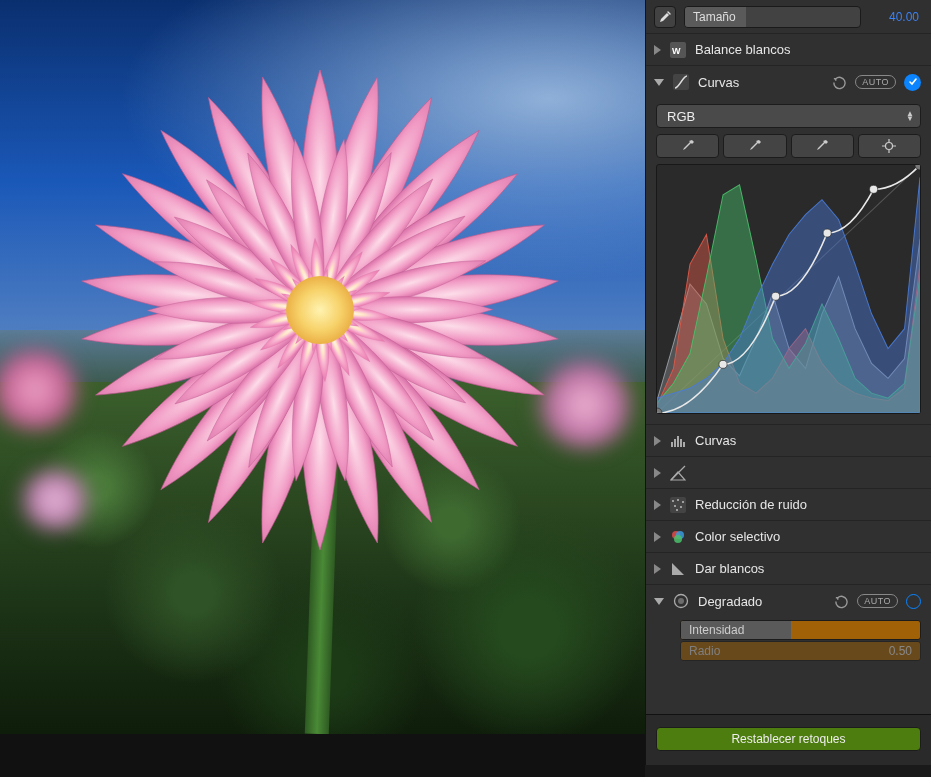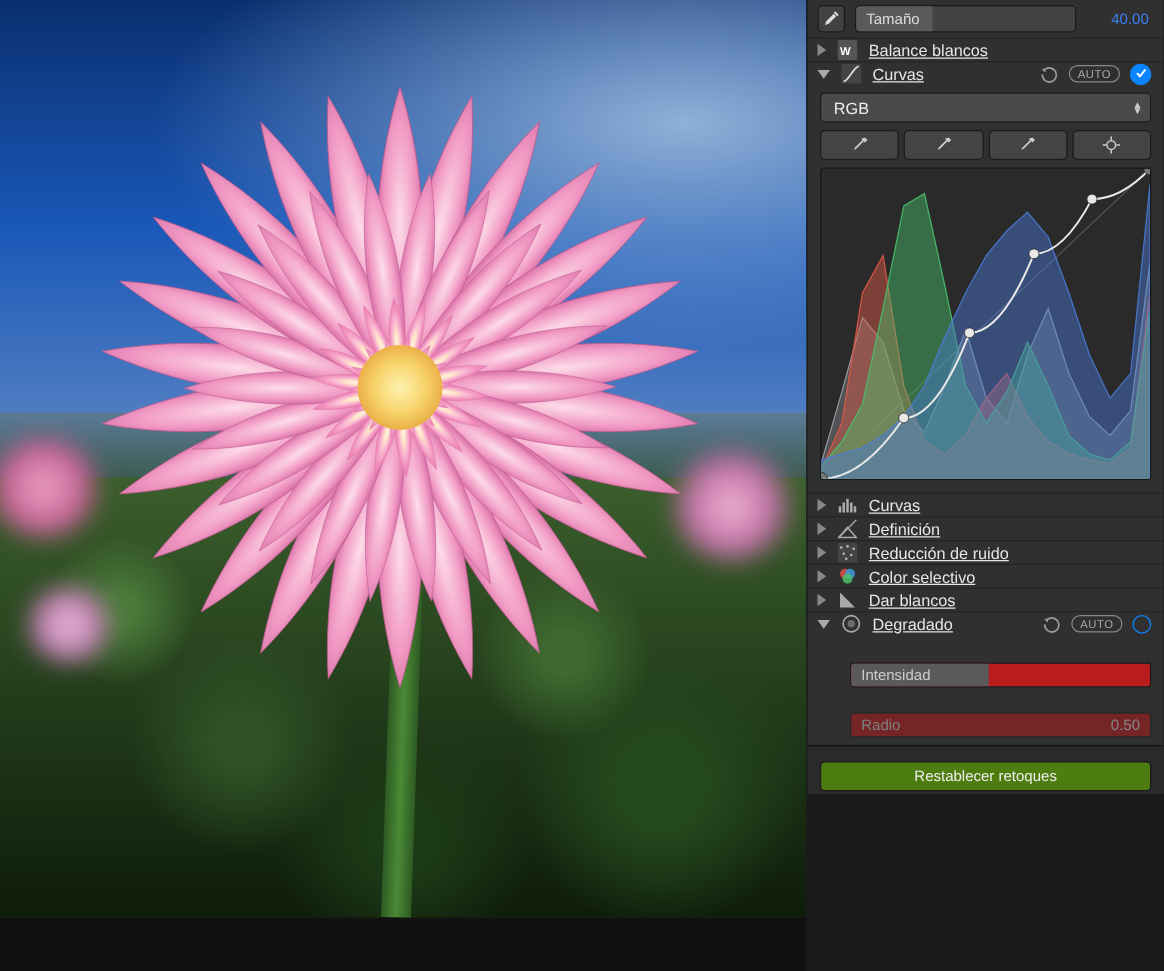--- a/index.html
+++ b/index.html
@@ -41,21 +41,21 @@
     position:absolute; left:310px; bottom:0; width:24px; height:300px;
     background: linear-gradient(90deg,#2e5a22,#4a8a36,#2e5a22);
     transform: rotate(2deg);
   }
   .flower {
     position:absolute; top:60px; left:70px; width:500px; height:500px;
   }
   .flower svg { width:100%; height:100%; }
   .blob { position:absolute; border-radius:50%; filter: blur(10px); }
   .sidebar {
-    flex: 1; height: 635px;
+    flex: 1; height: 765px;
     background: #303030;
     display: flex; flex-direction: column;
     overflow: hidden;
     border-left: 1px solid #121212;
   }
   .row {
     display:flex; align-items:center;
     height: 32px;
     padding: 0 10px 0 8px;
     border-bottom: 1px solid rgba(0,0,0,0.25);
@@ -71,21 +71,21 @@
   }
   .disclose.down {
     border-width:7px 5px 0 5px;
     border-color:#aaa transparent transparent transparent;
   }
   .adj-icon {
     width:18px;height:18px;
     display:flex;align-items:center;justify-content:center;
     flex-shrink:0;
   }
-  .adj-label { flex:1; color:#e6e6e6; font-size:13px;text-decoration:underline; }
+  .adj-label { flex:1; color:#e6e6e6; font-size:13px; }
   .tamano-row {
     display:flex; align-items:center; height:34px; gap:8px; padding:4px 10px 4px 8px;
     border-bottom: 1px solid rgba(0,0,0,0.25);
   }
   .brush-btn {
     width:22px;height:22px;border:1px solid #1a1a1a;border-radius:4px;
     background:#424242;display:flex;align-items:center;justify-content:center;
     cursor:pointer;
   }
   .tamano-slider {
@@ -113,21 +113,21 @@
   .eyedrop-bar button{
     flex:1;height:24px;background:#444;border:1px solid #1c1c1c;border-radius:4px;
     display:flex;align-items:center;justify-content:center;cursor:pointer;
   }
   .curves-plot{
     height:250px;background:#2a2a2a;border:1px solid #181818;border-radius:3px;
     position:relative;overflow:hidden;
   }
   .degradado-body{padding:2px 0 6px 0;}
   .intensidad-row,.radio-row{
-    margin:20px 10px 0 34px;height:20px;background:#b91c1c;border:1px solid #1c1c1c;
+    margin:1px 10px 0 34px;height:20px;background:#a16207;border:1px solid #1c1c1c;
     border-radius:3px;position:relative;
   }
   .intensidad-row .fill{position:absolute;top:0;bottom:0;left:0;width:46%;background:#5a5a5a;border-radius:2px 0 0 2px;}
   .param-lbl{position:absolute;left:8px;top:2px;font-size:12px;color:#ccc;}
   .param-val{position:absolute;right:8px;top:2px;font-size:12px;color:#ddd;}
   .radio-row{opacity:0.5;}
   .reset-btn{
     margin:6px 10px 8px 10px;height:24px;background:#4d7c0f;border:1px solid #1c1c1c;
     border-radius:4px;color:#eee;font-size:12px;display:flex;align-items:center;justify-content:center;
     cursor:pointer;
@@ -379,21 +379,20 @@
   </div>
 
   <div class="row expandable">
     <span class="disclose"></span>
     <span class="adj-icon">
       <svg width="16" height="16" viewBox="0 0 16 16">
           <path d="M1 15 L15 1" stroke="#aaa" stroke-width="1.2"></path>
           <path d="M1 15 L8 7 L15 15 Z" fill="none" stroke="#aaa" stroke-width="1.2"></path>
         </svg>
     </span>
-    <span class="adj-label">Definición</span>
   </div>
 
   <div class="row expandable">
     <span class="disclose"></span>
     <span class="adj-icon">
       <svg width="16" height="16" viewBox="0 0 16 16">
           <rect width="16" height="16" rx="2" fill="#444"></rect>
           <g fill="#bbb">
             <circle cx="3" cy="4" r="1"></circle>
             <circle cx="8" cy="3" r="1"></circle>

